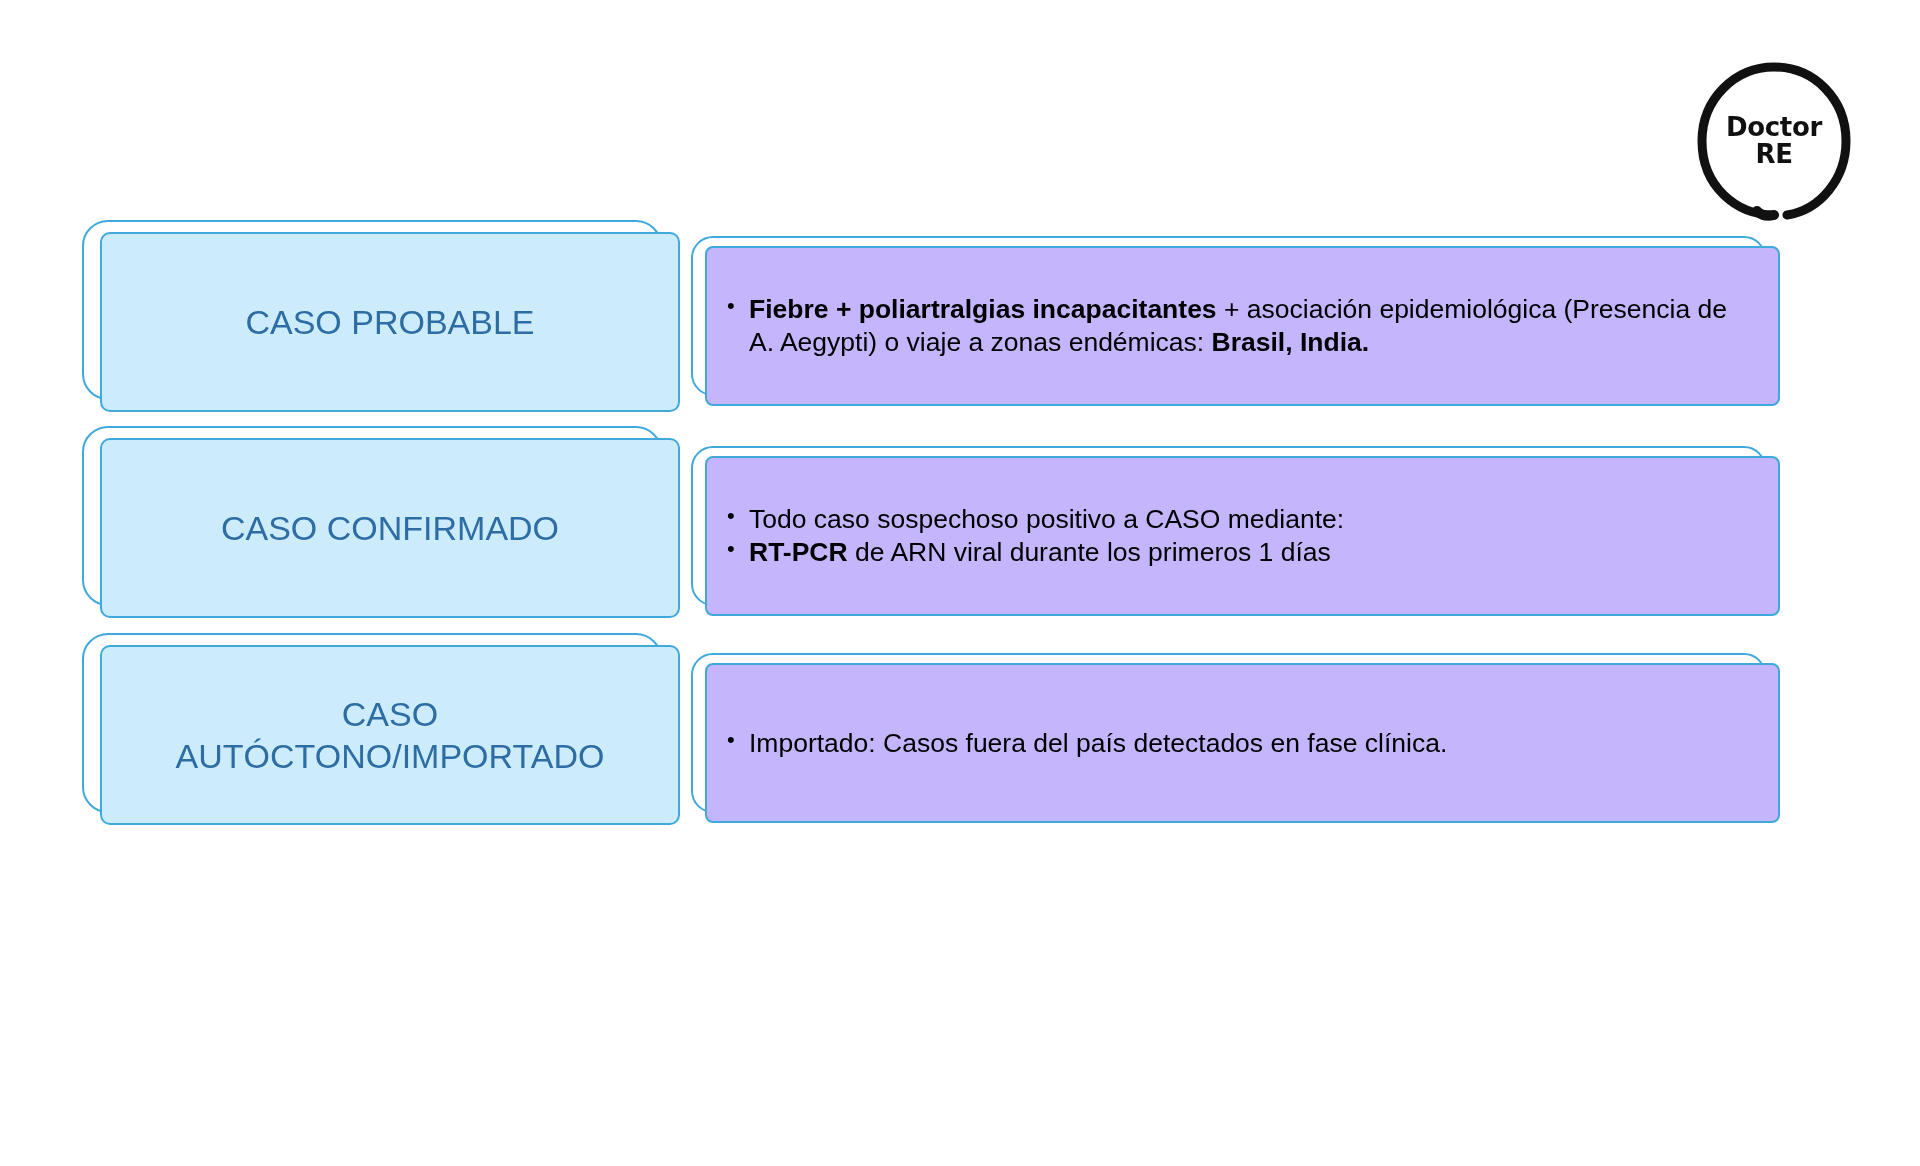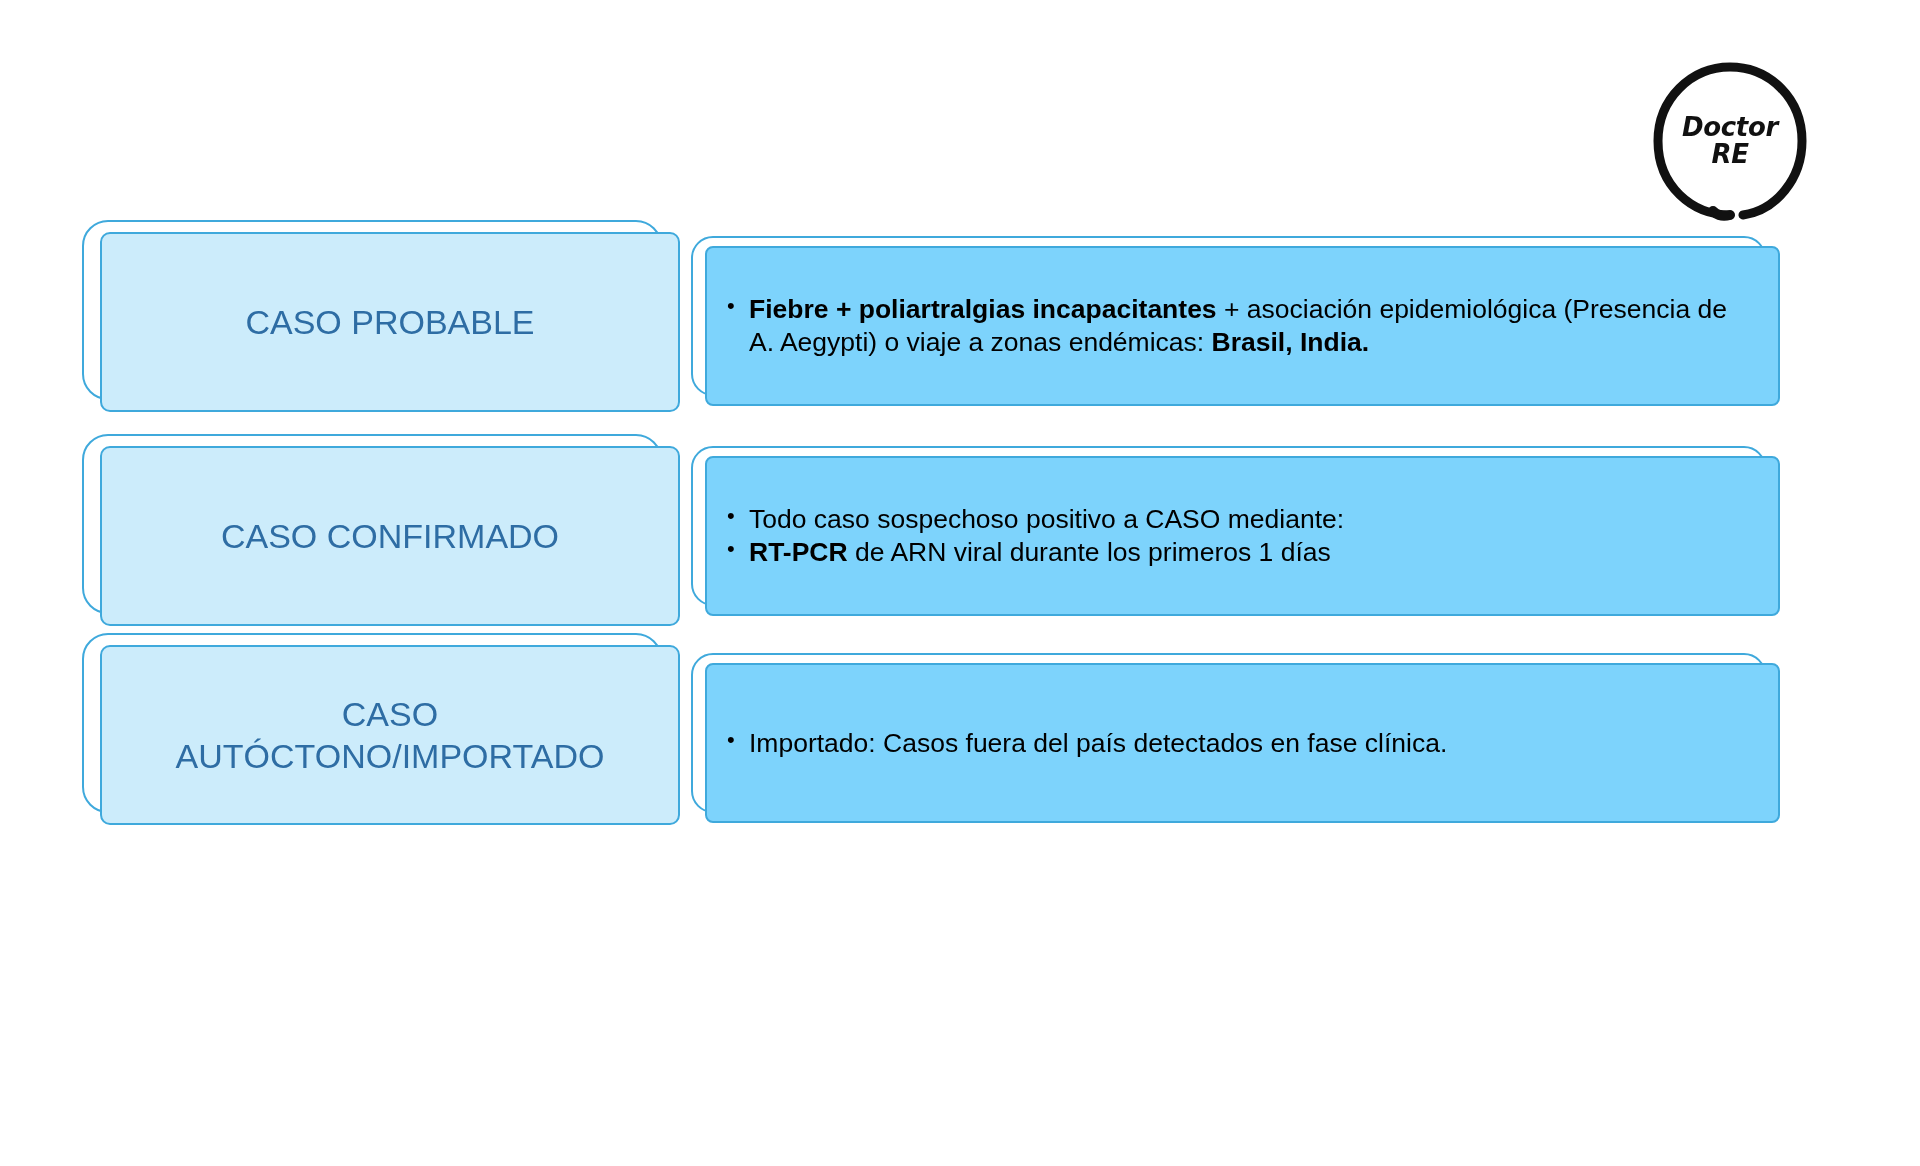--- a/index.html
+++ b/index.html
@@ -12,25 +12,24 @@
     width: 1920px;
     height: 1166px;
     font-family: "Liberation Sans", sans-serif;
     position: relative;
     overflow: hidden;
   }
 
   
   #logo {
     position: absolute;
-    left: 1644px;
+    left: 1688px;
     top: 55px;
     width: 172px;
     height: 172px;
-    font-style: italic;
   }
   #logo .logo-ring {
     position: absolute;
     inset: 0;
   }
   #logo .logo-text {
     position: absolute;
     left: 0;
     right: 0;
     top: 50%;
@@ -112,21 +111,21 @@
     box-sizing: border-box;
   }
   .content-card .fill-rect {
     position: absolute;
     left: 0;
     top: 0;
     width: 1075px;
     height: 160px;
     border: 2px solid #3FA9DC;
     border-radius: 8px;
-    background: #7dd3fc;
+    background: #c4b5fd;
     box-sizing: border-box;
     display: flex;
     align-items: center;
   }
   .bullet-list {
     margin: 0;
     padding: 0 22px 0 14px;
     list-style: none;
     width: 100%;
   }
@@ -153,21 +152,21 @@
   
   #row-1 { top: 232px; }
   #row-2 { top: 438px; }
   #row-3 { top: 645px; }
 
   #row-1 .label-card { top: 0; height: 180px; }
   #row-1 .label-card .shadow-rect,
   #row-1 .label-card .fill-rect { height: 180px; }
   #row-1 .content-card { top: 14px; }
 
-  #row-2 .label-card { top: 8px; height: 180px; }
+  #row-2 .label-card { top: 0; height: 180px; }
   #row-2 .label-card .shadow-rect,
   #row-2 .label-card .fill-rect { height: 180px; }
   #row-2 .content-card { top: 18px; }
 
   #row-3 .label-card { top: 0; height: 212px; }
   #row-3 .label-card .shadow-rect,
   #row-3 .label-card .fill-rect { height: 180px; }
   #row-3 .content-card { top: 18px; }
 </style>
 </head>

